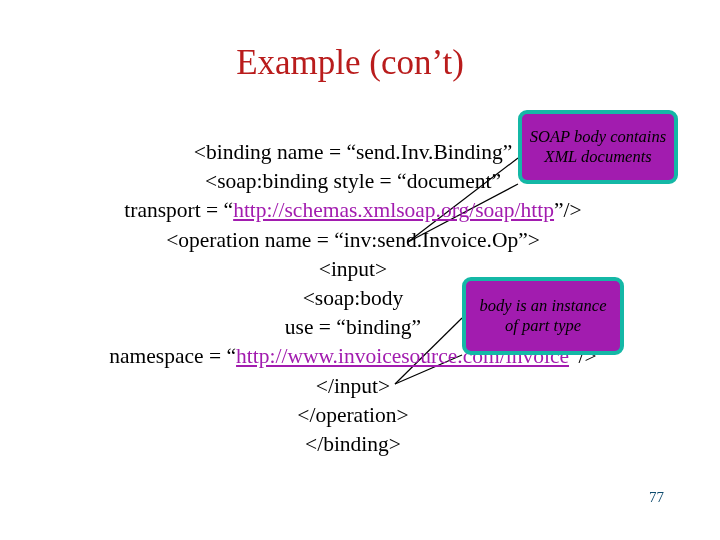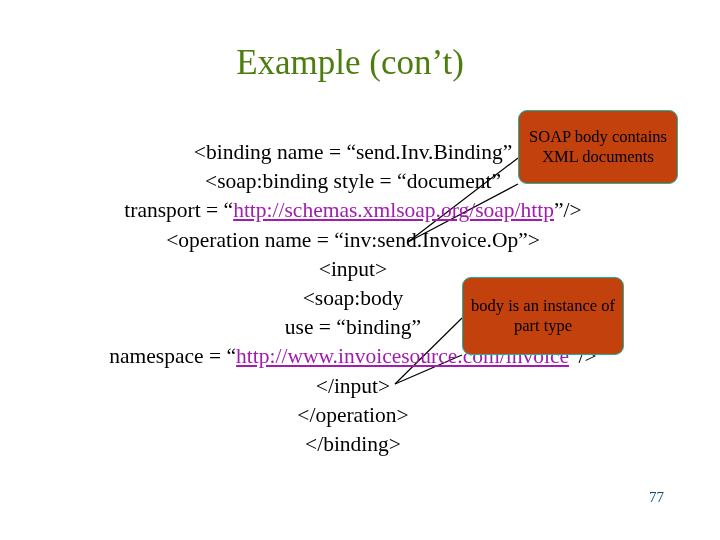--- a/index.html
+++ b/index.html
@@ -23,21 +23,21 @@
   }
   .title {
     position: absolute;
     left: 0;
     top: 42px;
     width: 700px;
     text-align: center;
     font-size: 35px;
     line-height: 42px;
     font-family: "Liberation Serif", serif;
-    color: #4d7c0f;
+    color: #b91c1c;
     white-space: nowrap;
   }
   .code-block {
     position: absolute;
     left: 8px;
     top: 138px;
     width: 690px;
     text-align: center;
     font-size: 21.5px;
     line-height: 29.2px;
@@ -48,23 +48,24 @@
     white-space: pre;
   }
   .url {
     color: #a21caf;
     text-decoration: underline;
   }
 
   
   .callout {
     position: absolute;
-    border: 1px solid #14b8a6;
-    background: #c2410c;
+    border: 4px solid #14b8a6;
+    background: #a21caf;
     border-radius: 9px;
+    font-style: italic;
     font-family: "Liberation Serif", serif;
     font-size: 16.5px;
     line-height: 20px;
     text-align: center;
     color: #000000;
     box-sizing: border-box;
     display: flex;
     align-items: center;
     justify-content: center;
     padding: 2px 6px;

